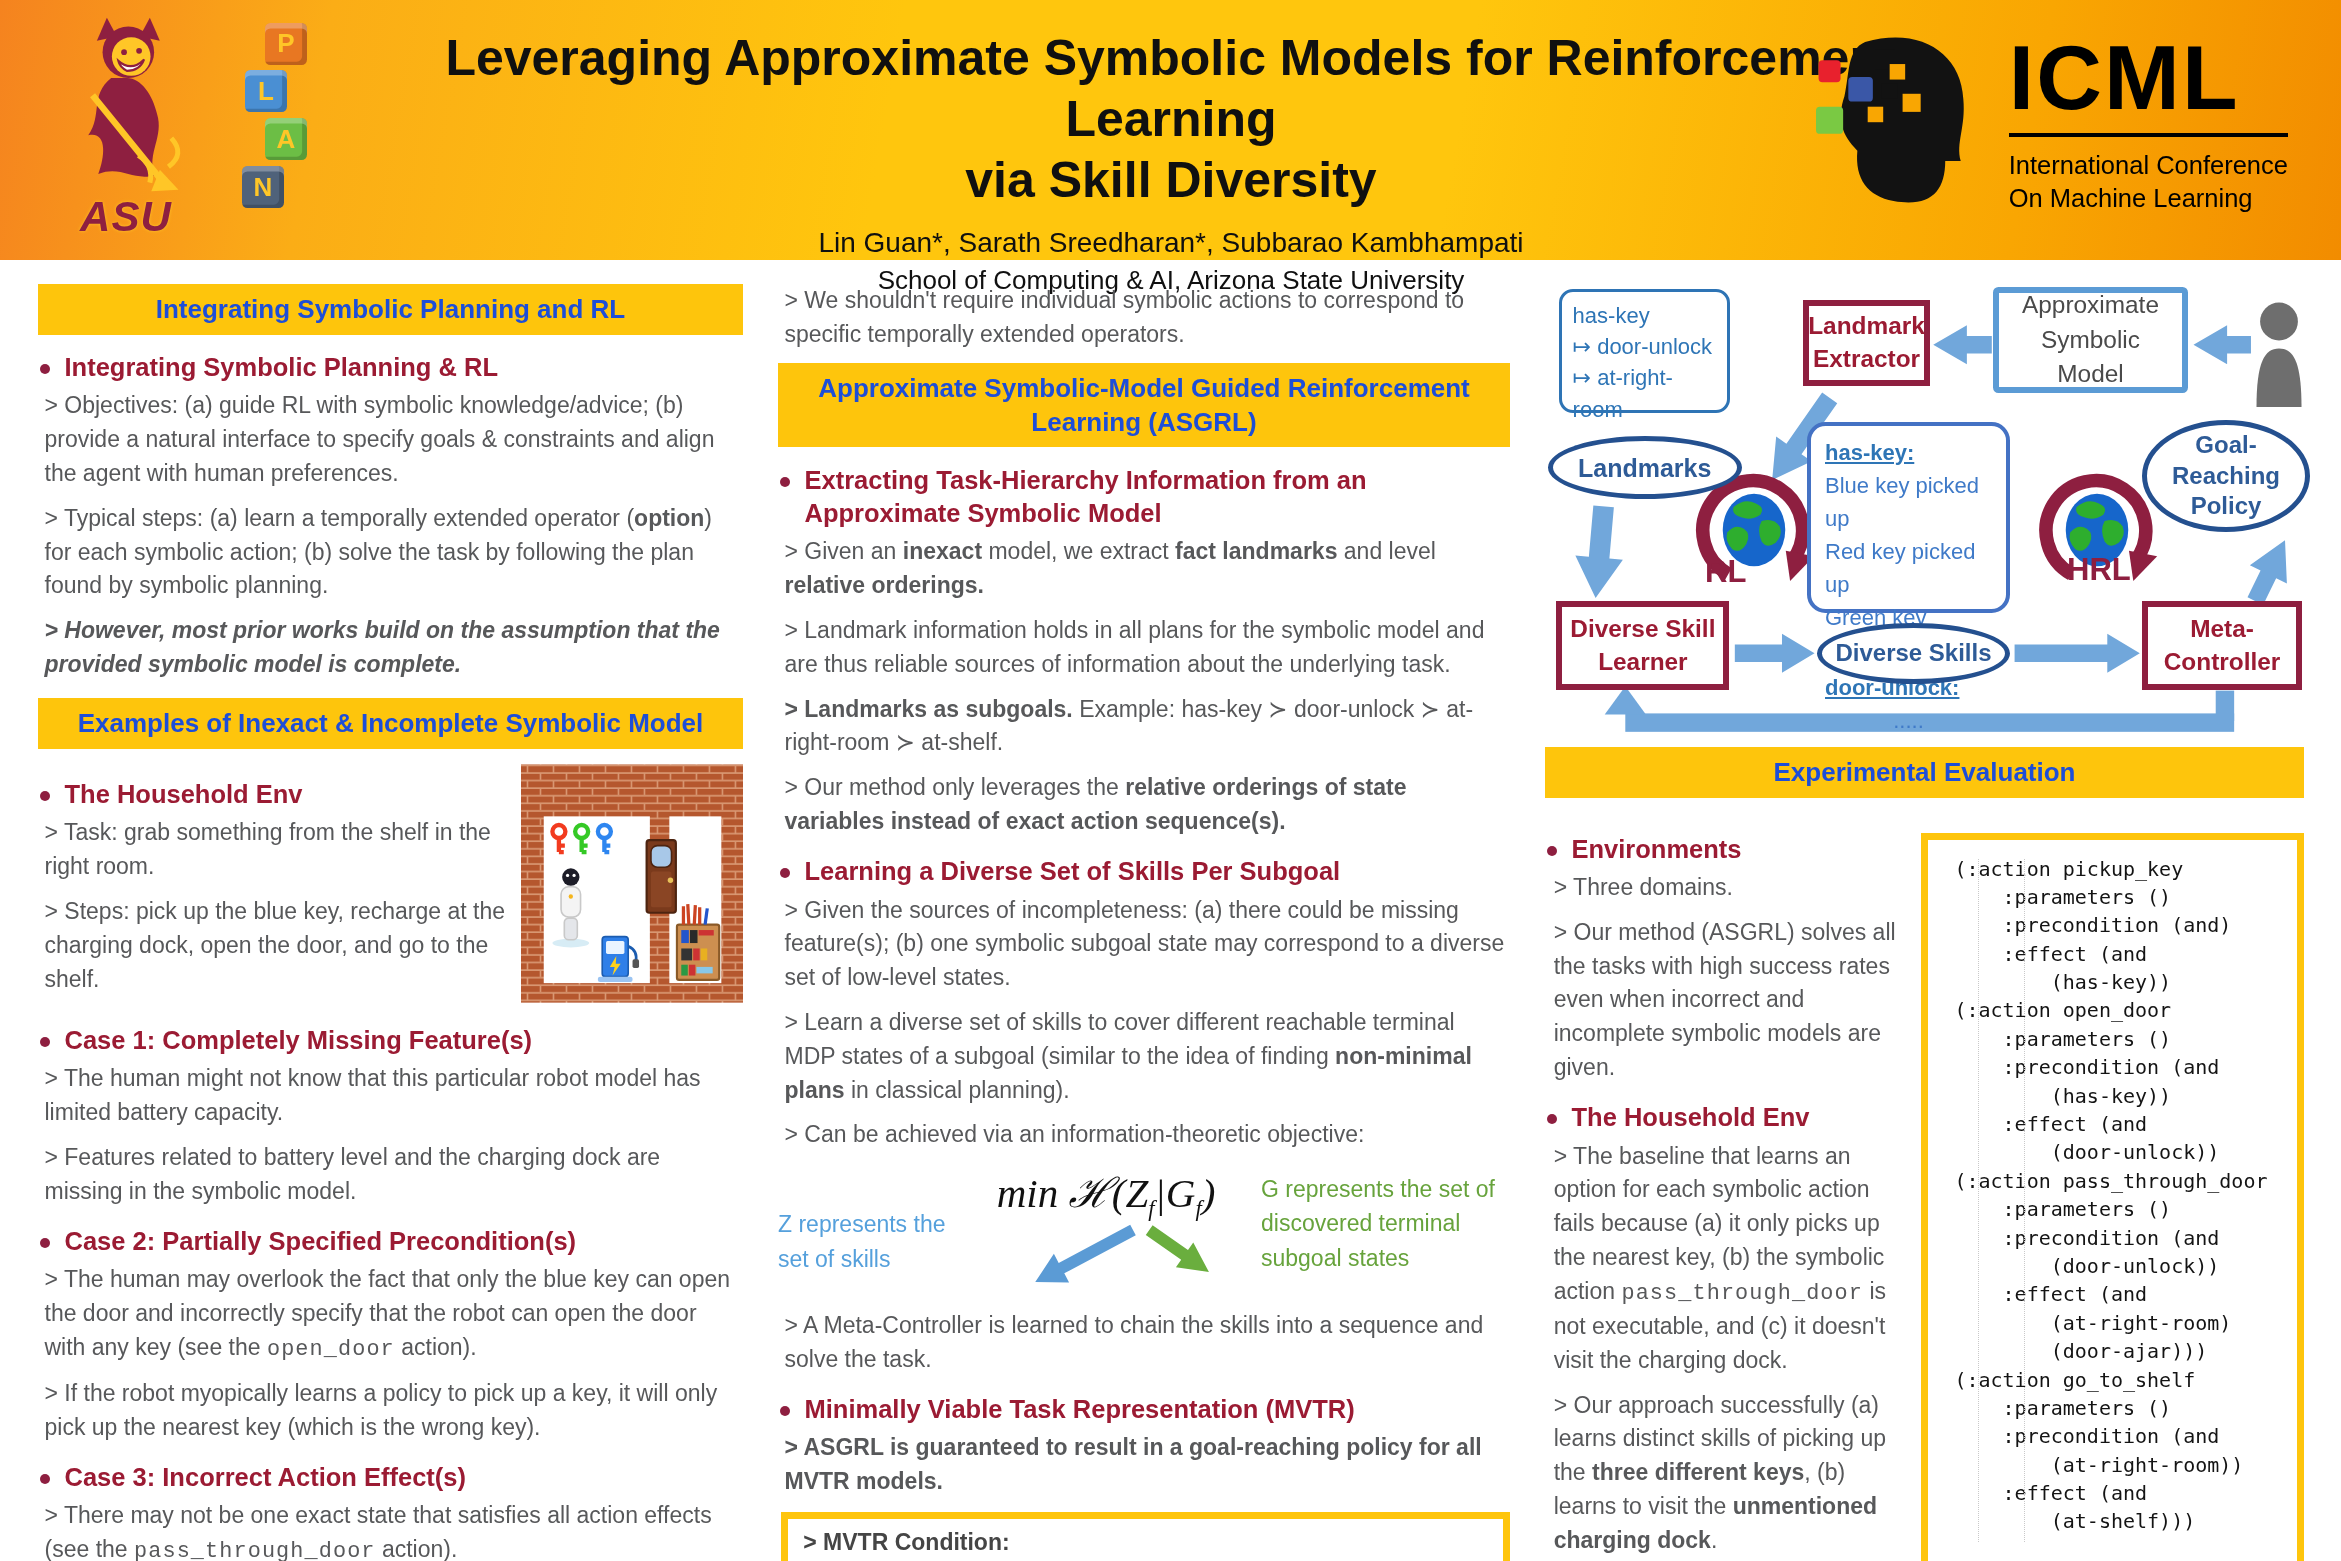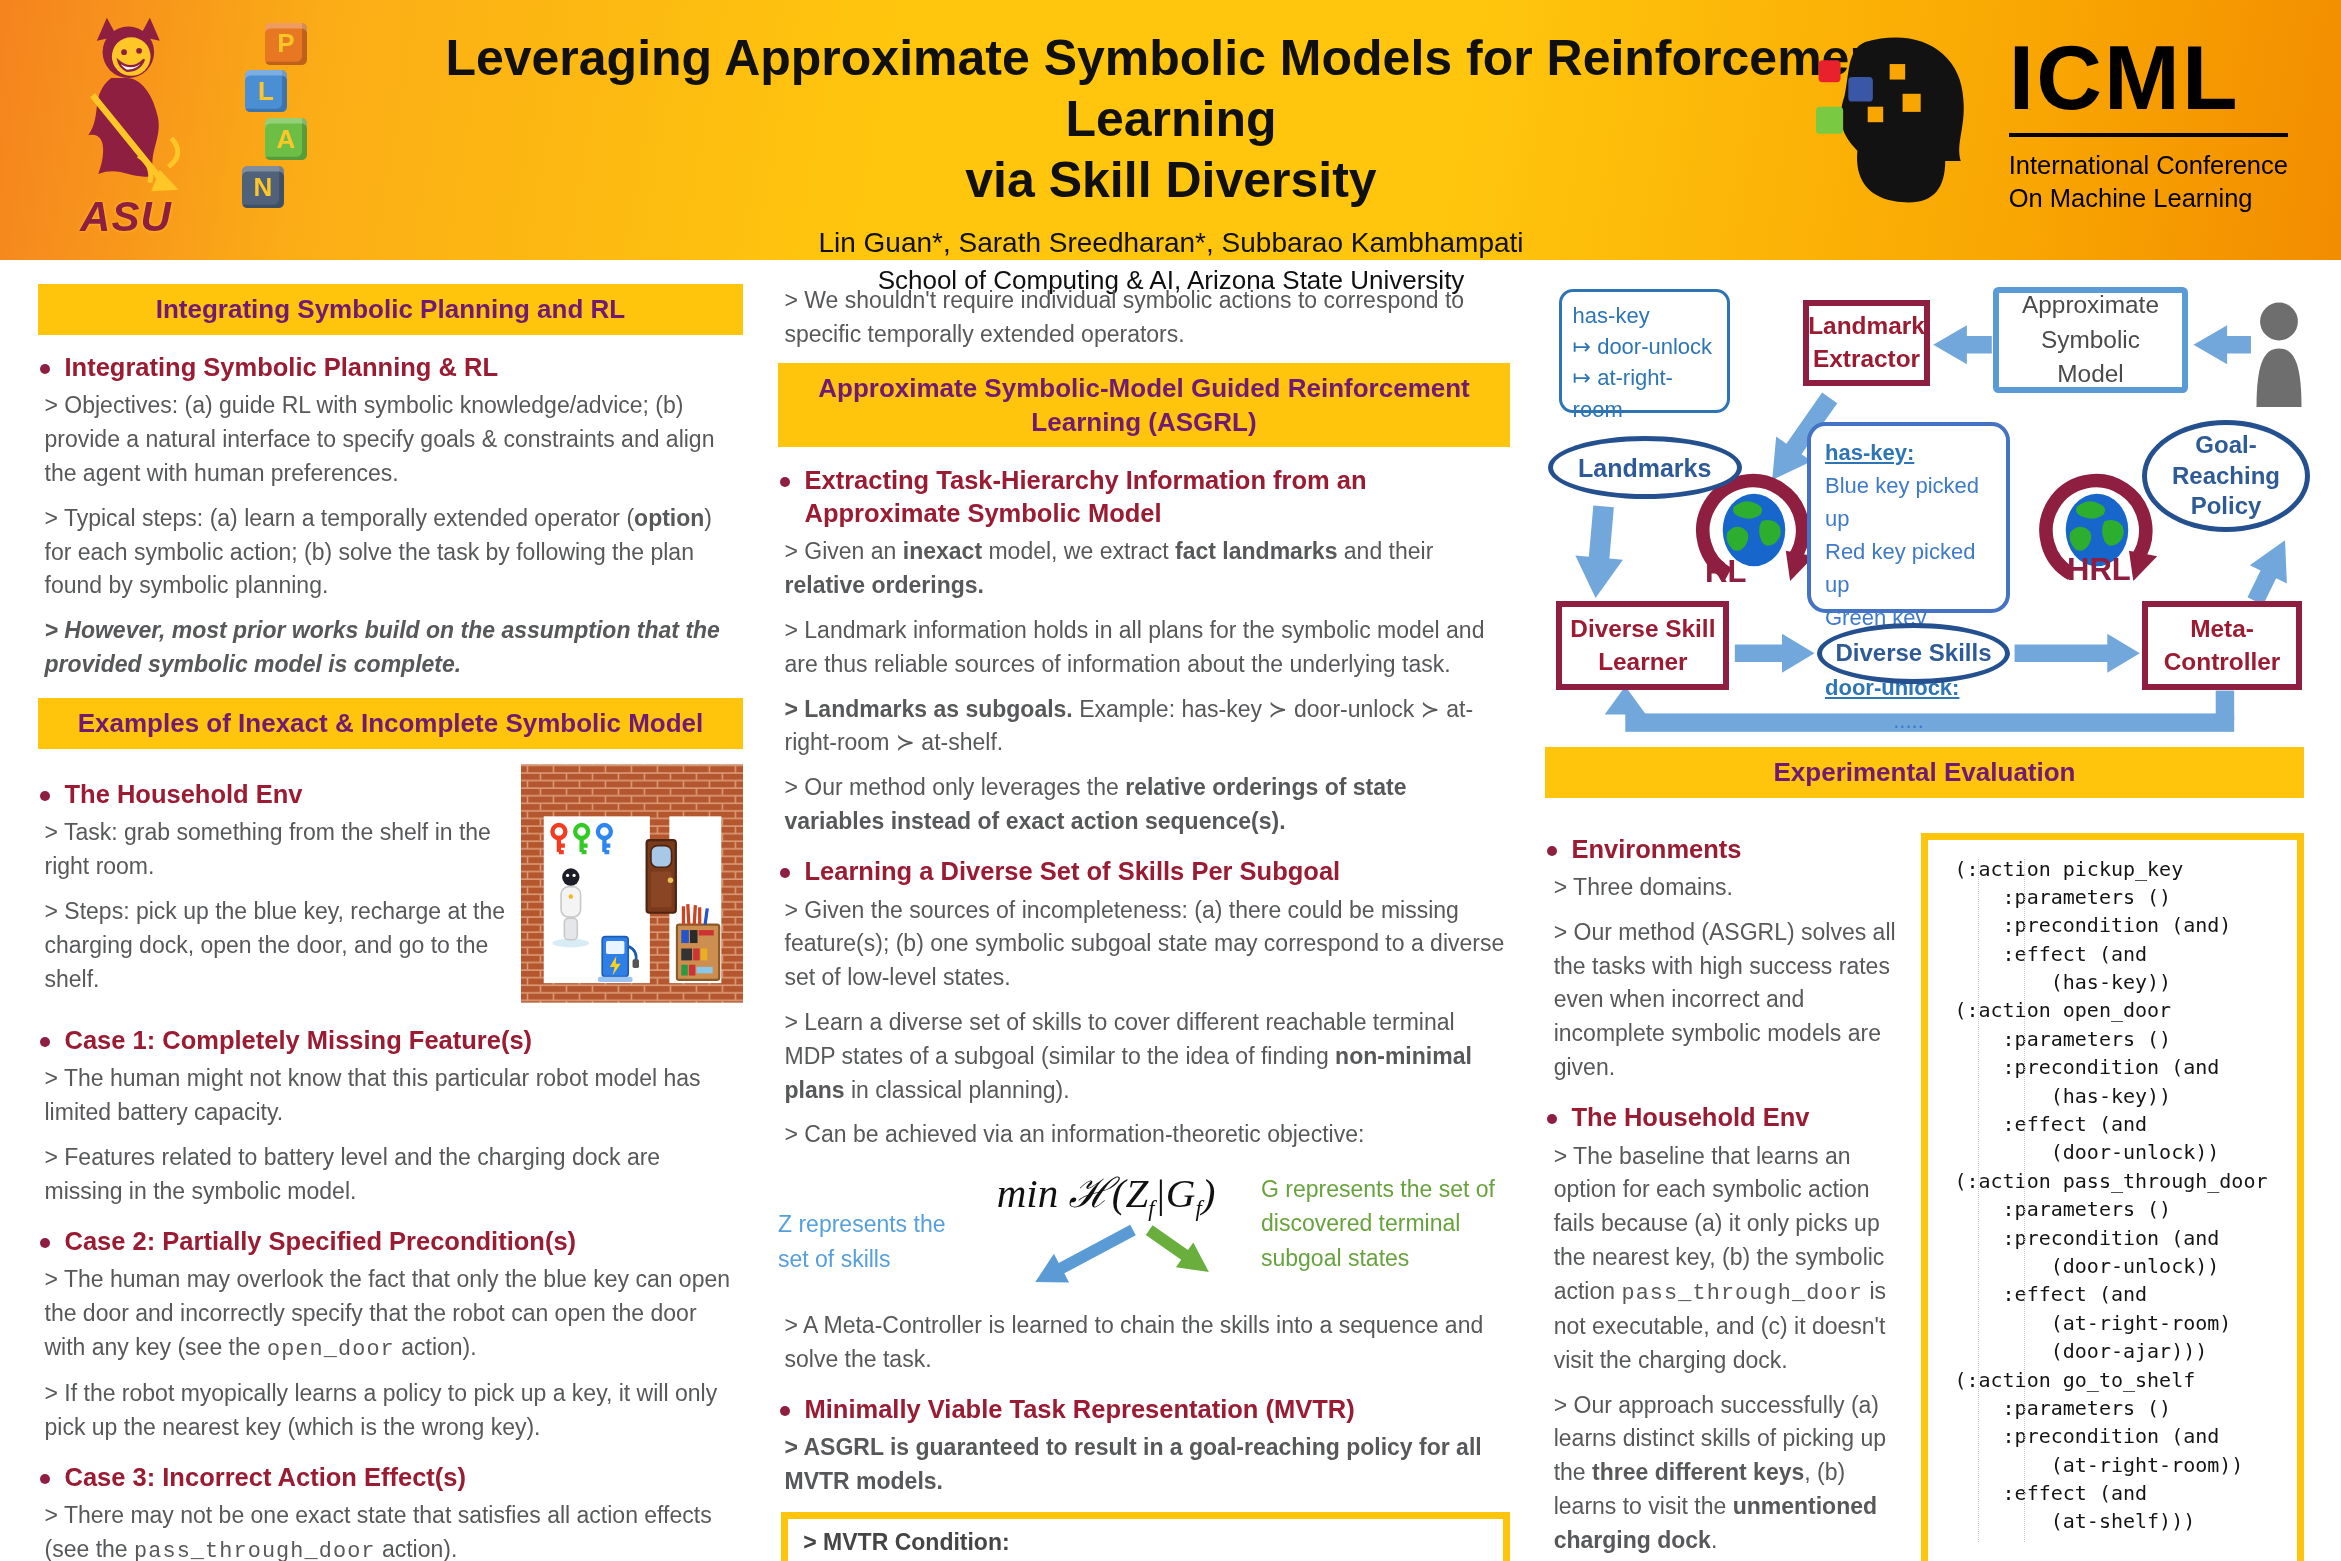--- a/index.html
+++ b/index.html
@@ -32,21 +32,21 @@
   .icml-name{font-size:91px;font-weight:bold;color:#000;line-height:.95;letter-spacing:2.2px;
              border-bottom:4.9px solid #000;padding-bottom:12px;transform-origin:left top;}
   .icml-sub{margin-top:12px;font-size:25.5px;color:#000;line-height:1.3;}
 
   
   .cols{position:absolute;top:260px;left:0;right:0;bottom:0;display:flex;gap:35px;padding:24px 38px 0;box-sizing:border-box;}
   .col-left{width:705px;flex:none;}
   .col-mid{width:732px;flex:none;}
   .col-right{width:759px;flex:none;}
 
-  .secbar{background:#FEC50C;color:#701a75;font-weight:bold;font-size:26px;text-align:center;
+  .secbar{background:#FEC50C;color:#1d4ed8;font-weight:bold;font-size:26px;text-align:center;
           padding:8.1px 6.5px;line-height:1.32;}
   .mb{margin-bottom:13px;}
 
   .bullet{display:flex;gap:14px;margin:16.3px 0 3.3px 2.2px;align-items:flex-start;}
   .dot{width:10.3px;height:10.3px;border-radius:50%;background:#8E1F40;margin-top:13px;flex:none;}
   .btitle{color:#9B1B33;font-weight:bold;font-size:25.5px;line-height:1.3;}
 
   .p{color:#57585A;font-size:23px;line-height:1.47;margin:5.4px 0 11px 6.5px;}
   .rb{font-weight:bold;}
   .rbi{font-weight:bold;font-style:italic;}
@@ -267,21 +267,21 @@
 
     <section class="col-mid">
       <div class="p" style="margin-top:0;"><span>&gt; We shouldn't require individual symbolic actions to correspond to specific temporally extended operators.</span></div>
 
       <div class="secbar mb">Approximate Symbolic-Model Guided Reinforcement Learning (ASGRL)</div>
 
       <div class="bullet">
         <span class="dot"></span>
         <span class="btitle">Extracting Task-Hierarchy Information from an Approximate Symbolic Model</span>
       </div>
-      <div class="p"><span>&gt; Given an </span><span class="rb">inexact</span><span> model, we extract </span><span class="rb">fact landmarks</span><span> and their </span><span class="rb">relative orderings.</span></div>
+      <div class="p"><span>&gt; Given an </span><span class="rb">inexact</span><span> model, we extract </span><span class="rb">fact landmarks</span><span> and level </span><span class="rb">relative orderings.</span></div>
       <div class="p"><span>&gt; Landmark information holds in all plans for the symbolic model and are thus reliable sources of information about the underlying task.</span></div>
       <div class="p"><span class="rb">&gt; Landmarks as subgoals.</span><span> Example:  has-key ≻ door-unlock ≻ at-right-room ≻ at-shelf.</span></div>
       <div class="p"><span>&gt; Our method only leverages the </span><span class="rb">relative orderings of state variables instead of exact action sequence(s).</span></div>
 
       <div class="bullet">
         <span class="dot"></span>
         <span class="btitle">Learning a Diverse Set of Skills Per Subgoal</span>
       </div>
       <div class="p"><span>&gt; Given the sources of incompleteness: (a) there could be missing feature(s);  (b) one symbolic subgoal state may correspond to a diverse set of low-level states.</span></div>
       <div class="p"><span>&gt; Learn a diverse set of skills to cover different reachable terminal MDP states of a subgoal (similar to the idea of finding </span><span class="rb">non-minimal plans</span><span> in classical planning).</span></div>

